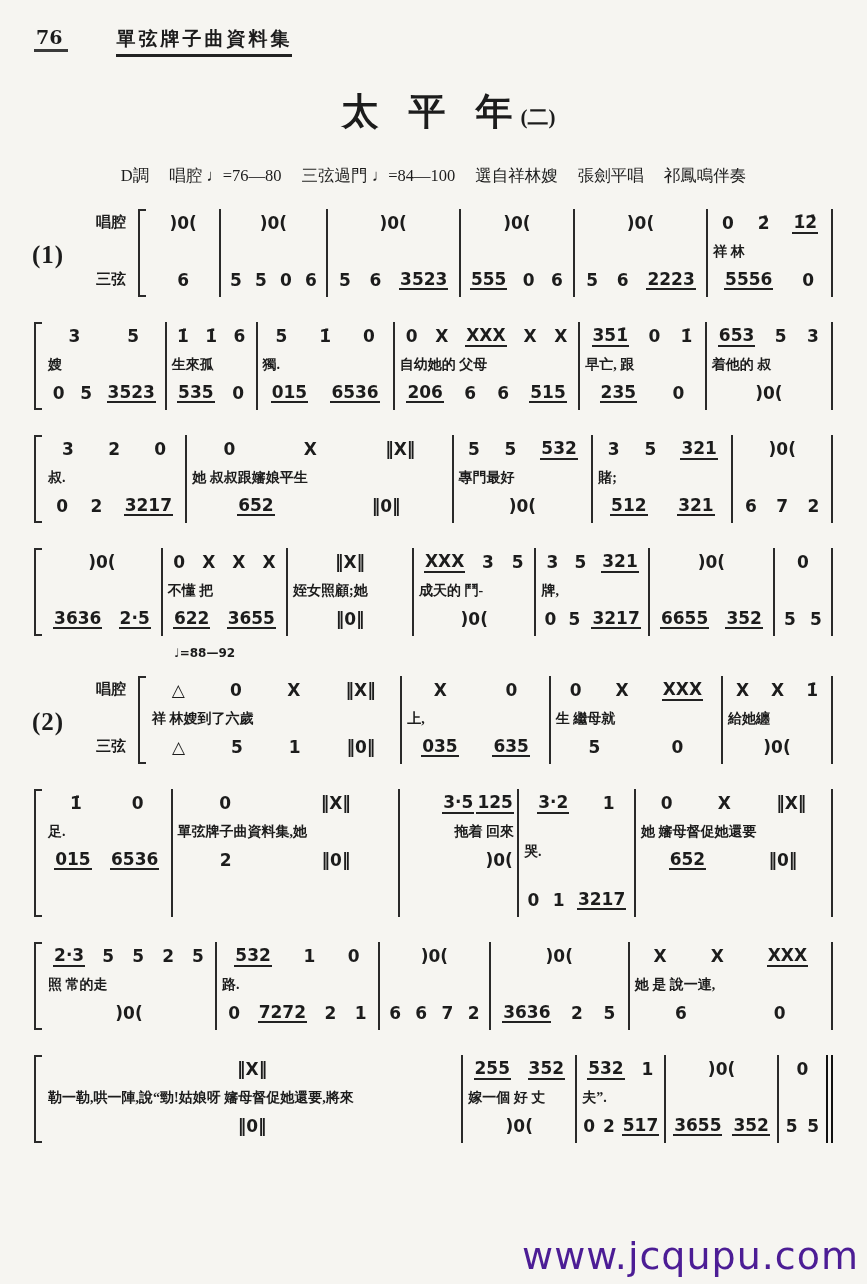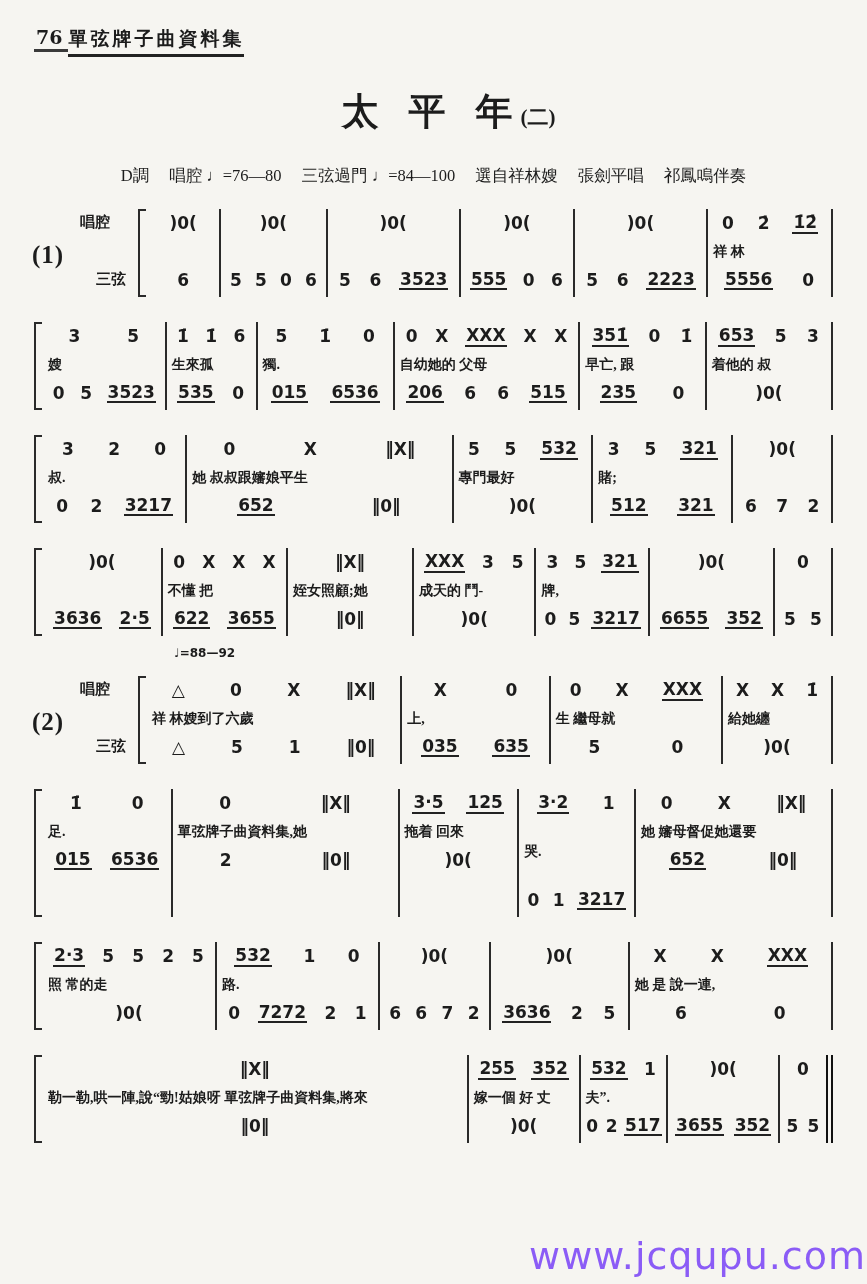--- a/index.html
+++ b/index.html
@@ -7,44 +7,44 @@
     width:867px;height:1284px;
     background:#f6f5f1;
     color:#1c1c1c;
     font-family:"Liberation Serif",serif;
     position:relative;
     overflow:hidden;
   }
   .page-inner{padding:26px 34px 0 34px;}
   .header{display:flex;justify-content:flex-start;align-items:flex-start;}
   .page-num{font-family:"DejaVu Serif",serif;font-weight:bold;font-size:19px;border-bottom:3px solid #3a3a3a;padding:0 6px 1px 2px;}
-  .collection{font-weight:bold;font-size:19px;letter-spacing:3px;border-bottom:3px solid #222;padding-bottom:2px;}
+  .collection{font-weight:bold;font-size:19px;letter-spacing:3px;border-bottom:3px solid #222;padding-bottom:2px;margin-left:48px;}
   .title-row{text-align:center;margin-top:30px;white-space:nowrap;}
   .title-main{font-size:37px;font-weight:bold;letter-spacing:30px;margin-left:30px;}
   .title-part{font-size:21px;font-weight:bold;margin-left:-22px;}
   .meta-row{margin-top:28px;display:flex;justify-content:center;gap:20px;font-size:16.5px;font-weight:normal;white-space:nowrap;}
   .systems{margin-top:22px;}
   .system{display:flex;align-items:stretch;margin-bottom:25px;position:relative;}
   .system.has-tempo{margin-top:40px;}
   .tempo{position:absolute;top:-30px;left:140px;font-family:"DejaVu Sans",sans-serif;font-weight:bold;font-size:12px;}
   .label-col{width:104px;position:relative;flex:none;}
   .label-col.empty{width:0;}
   .sys-num{position:absolute;left:-2px;top:32px;font-size:25px;font-weight:bold;letter-spacing:1px;}
-  .part-top{position:absolute;top:4px;right:28px;font-size:15px;font-weight:bold;}
+  .part-top{position:absolute;top:4px;right:12px;font-size:15px;font-weight:bold;}
   .part-bottom{position:absolute;bottom:8px;right:12px;font-size:15px;font-weight:bold;}
   .bracket{width:6px;flex:none;border:2px solid #2a2a2a;border-right:none;margin-right:1px;}
   .measures{flex:1;display:flex;min-width:0;}
   .measure{display:flex;flex-direction:column;border-right:2px solid #2a2a2a;padding:0 3px;min-width:0;}
   .measure.final{border-right:7px double #111;}
   .vrow,.srow{display:flex;justify-content:space-around;align-items:center;font-family:"DejaVu Sans",sans-serif;font-weight:bold;font-size:17px;height:30px;gap:2px;}
   .srow{height:33px;}
   .lrow{height:25px;font-size:14px;font-weight:bold;white-space:nowrap;display:flex;align-items:center;padding-left:2px;overflow:visible;}
   .note{white-space:nowrap;line-height:1.05;padding:0 1px;}
   .note.beam{border-bottom:2.5px solid #222;}
-  .watermark{position:absolute;right:1px;bottom:6px;font-family:"DejaVu Sans",sans-serif;font-size:38px;color:#8b5cf6;letter-spacing:1px;}
+  .watermark{position:absolute;right:8px;bottom:6px;font-family:"DejaVu Sans",sans-serif;font-size:38px;color:#4c1d95;letter-spacing:1px;}
 </style>
 </head>
 <body>
 
 <div class="page-inner">
   <div class="header">
     <span class="page-num">76</span>
     <span class="collection">單弦牌子曲資料集</span>
   </div>
 
@@ -445,21 +445,21 @@
             <div class="vrow">
               <span class="note">0</span>
               <span class="note">‖X‖</span>
             </div>
             <div class="lrow">單弦牌子曲資料集,她</div>
             <div class="srow">
               <span class="note">2</span>
               <span class="note">‖0‖</span>
             </div>
           </div>
-          <div class="measure" style="flex-grow: 8.5;">
+          <div class="measure" style="flex-grow: 8.5; align-items: flex-end;">
             <div class="vrow">
               <span class="note beam">3·5</span>
               <span class="note beam">125</span>
             </div>
             <div class="lrow">拖着 回來</div>
             <div class="srow">
               <span class="note">)0(</span>
             </div>
           </div>
           <div class="measure" style="flex-grow: 6; gap: 20px;">
@@ -557,21 +557,21 @@
         </div>
       </div>
       <div class="system">
         <div class="label-col empty"></div>
         <div class="bracket"></div>
         <div class="measures">
           <div class="measure" style="flex-grow: 45.9;">
             <div class="vrow">
               <span class="note">‖X‖</span>
             </div>
-            <div class="lrow">勒一勒,哄一陣,說“勁!姑娘呀 單弦牌子曲資料集,將來</div>
+            <div class="lrow">勒一勒,哄一陣,說“勁!姑娘呀 嬸母督促她還要,將來</div>
             <div class="srow">
               <span class="note">‖0‖</span>
             </div>
           </div>
           <div class="measure" style="flex-grow: 11.9;">
             <div class="vrow">
               <span class="note beam">255</span>
               <span class="note beam">352</span>
             </div>
             <div class="lrow">嫁一個 好 丈</div>

